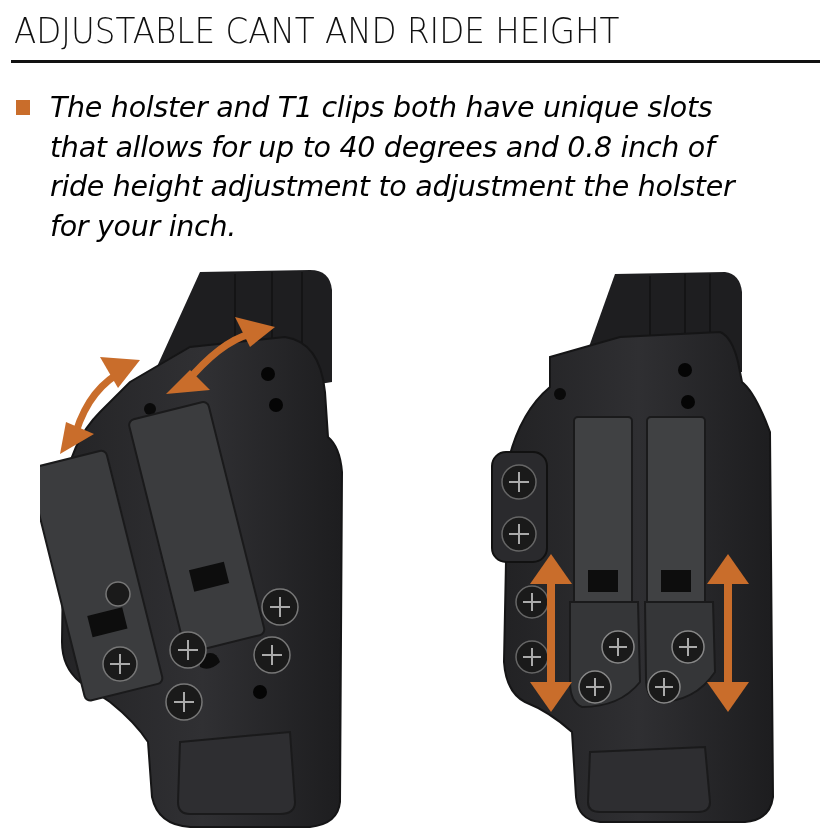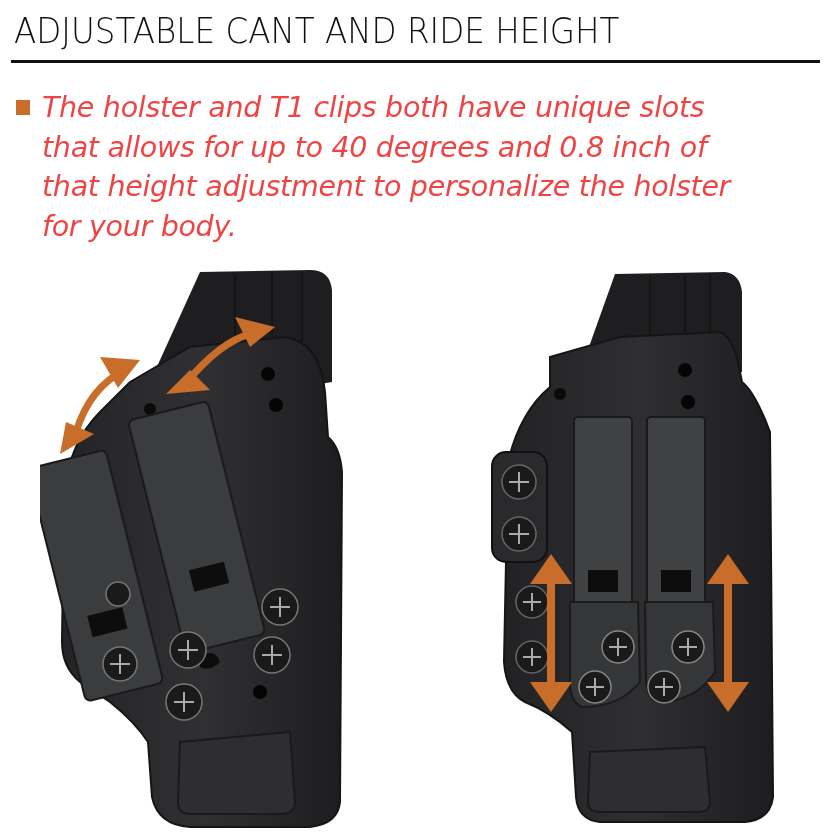--- a/index.html
+++ b/index.html
@@ -8,41 +8,41 @@
     position: absolute; left: 14px; top: 6px; width: 812px;
     font-family: "DejaVu Sans", "Liberation Sans", sans-serif;
     font-weight: 200; font-size: 35px; letter-spacing: 0px; color: #111;
     white-space: nowrap; line-height: 50px;
     transform: scaleX(0.93); transform-origin: left center;
   }
   .rule-full { position: absolute; left: 11px; top: 60px; width: 500px; height: 3px; background: #111; }
   .bullet-wrap { position: absolute; left: 14px; top: 88px; width: 800px; }
   .bullet-sq { position: absolute; left: 2px; top: 12px; width: 14px; height: 15px; }
   .bullet-text {
-    margin-left: 28px;
+    margin-left: 36px;
     font-family: "DejaVu Sans", "Liberation Sans", sans-serif;
     font-style: italic; font-weight: 200; font-size: 28.5px; line-height: 39.5px;
-    color: #ef4444; letter-spacing: -0.3px;
+    color: #000000; letter-spacing: -0.3px;
   }
   .figure { position: absolute; }
   svg { display: block; }
 </style>
 </head>
 <body>
 
 <div class="title">ADJUSTABLE CANT AND RIDE HEIGHT</div>
 <div class="rule-full" style="width:809px;"></div>
 
 <div class="bullet-wrap">
   <div class="bullet-sq" style="background:#c96d2b;"></div>
   <div class="bullet-text">
     <div>The holster and T1 clips both have unique slots</div>
     <div>that allows for up to 40 degrees and 0.8 inch of</div>
-    <div>that height adjustment to personalize the holster</div>
-    <div>for your body.</div>
+    <div>ride height adjustment to adjustment the holster</div>
+    <div>for your inch.</div>
   </div>
 </div>
 
 <div class="figure" style="left:40px; top:262px; width:330px; height:570px;">
   <svg width="330" height="570" viewBox="0 0 330 570">
     <defs>
       <linearGradient id="lg1" x1="0" y1="0" x2="1" y2="0">
         <stop offset="0" stop-color="#242426"></stop>
         <stop offset="0.5" stop-color="#303033"></stop>
         <stop offset="1" stop-color="#1d1d1f"></stop>

